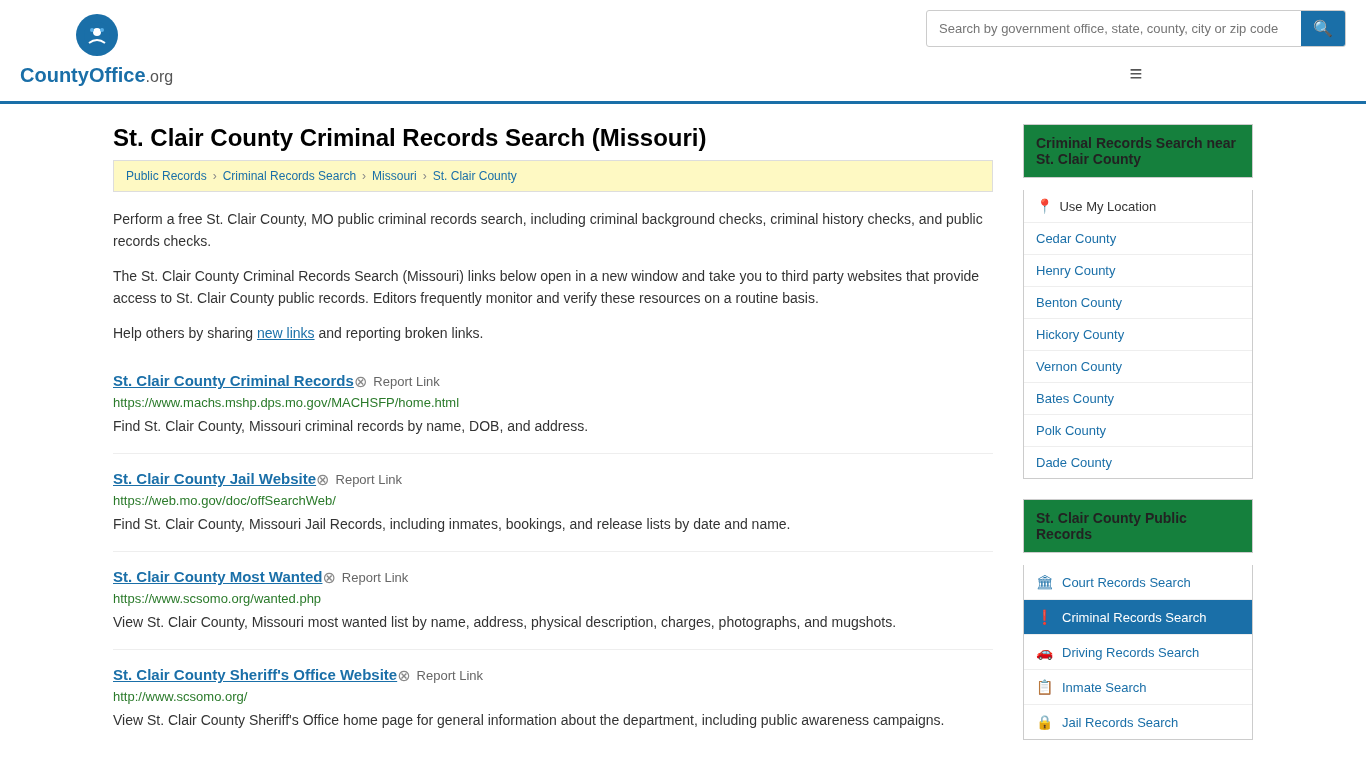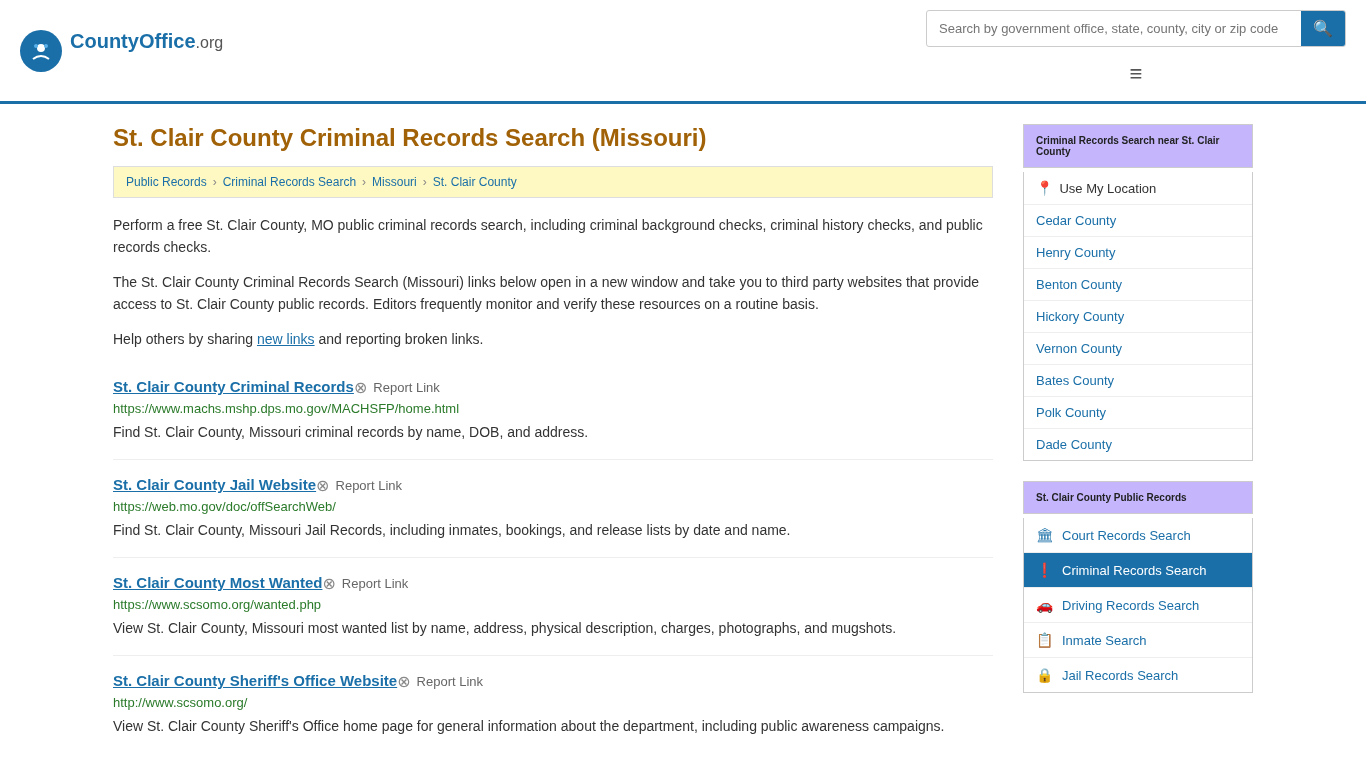--- a/index.html
+++ b/index.html
@@ -9,22 +9,23 @@
     .header {
       background: #fff;
       border-bottom: 3px solid #1a6fa8;
       padding: 10px 20px;
       display: flex;
       align-items: center;
       justify-content: space-between;
     }
     .logo-area {
       display: flex;
-      align-items: flex-start;
+      align-items: center;
       gap: 8px;
+      flex-direction: column;
     }
     .logo-circle {
       width: 42px;
       height: 42px;
       background: #1a6fa8;
       border-radius: 50%;
       display: flex;
       align-items: center;
       justify-content: center;
       color: white;
@@ -92,22 +93,22 @@
     }
     .sidebar {
       width: 230px;
       flex-shrink: 0;
     }
 
     
     .page-title {
       font-size: 24px;
       font-weight: bold;
-      color: #a16207;
-      margin-bottom: 14px;
+      color: #000000;
+      margin-bottom: 8px;
     }
 
     
     .breadcrumb {
       background: #fef9c3;
       padding: 8px 12px;
       border: 1px solid #ddd;
       font-size: 12px;
       color: #555;
       margin-bottom: 16px;
@@ -174,26 +175,26 @@
       font-size: 14px;
       color: #333;
       line-height: 1.5;
     }
 
     
     .sidebar-section {
       margin-bottom: 20px;
     }
     .sidebar-header {
-      background: #c4b5fd;
+      background: #15803d;
       padding: 10px 12px;
-      font-size: 10px;
+      font-size: 14px;
       font-weight: bold;
       color: #222;
-      margin-bottom: 4px;
+      margin-bottom: 12px;
       border: 1px solid #ccc;
     }
     .sidebar-list {
       border: 1px solid #ccc;
       border-top: none;
       list-style: none;
     }
     .sidebar-list li {
       border-bottom: 1px solid #eee;
     }

